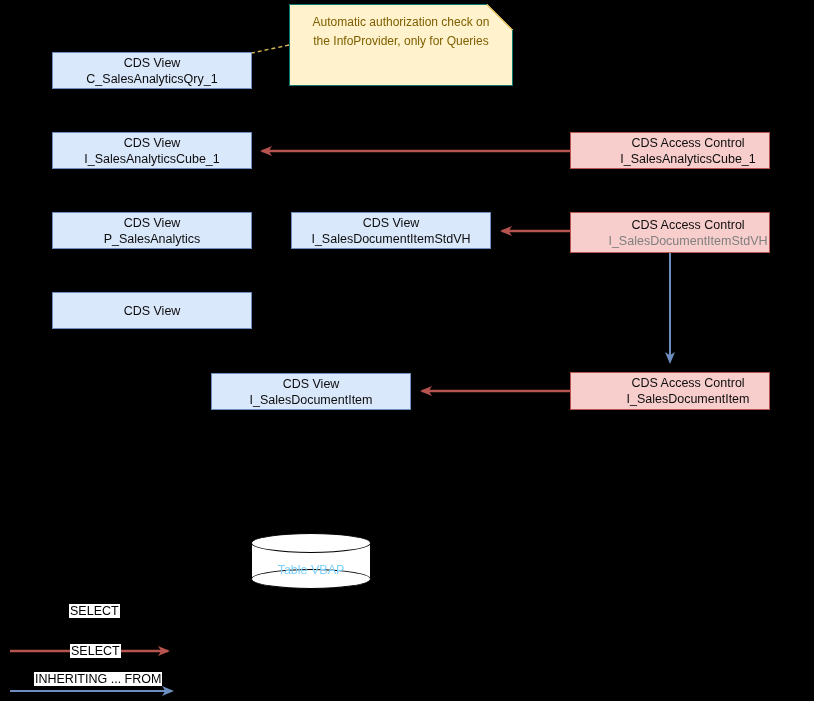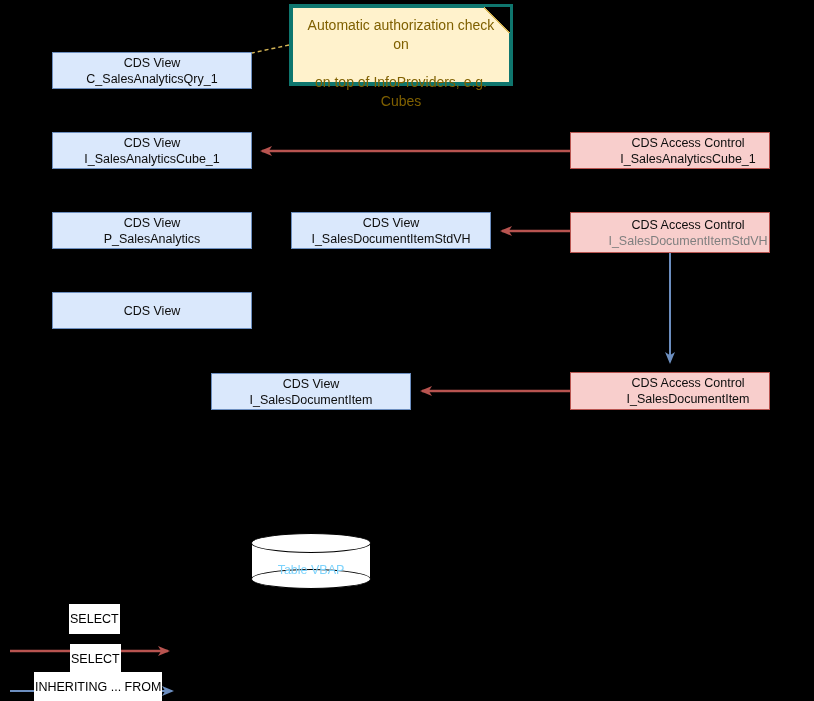--- a/index.html
+++ b/index.html
@@ -46,23 +46,23 @@
     padding-left: 36px;
   }
   .node.access .l2 { color: #7f7f7f; }
   .node.access.plain .l2 { color: #0d0d0d; }
 
   
   .note {
     position: absolute;
     box-sizing: border-box;
     background: #fff2cc;
-    border: 4px solid #0f766e;
+    border: 1px solid #0f766e;
     color: #7f6000;
-    font-size: 14px;
+    font-size: 12px;
     line-height: 19px;
     text-align: center;
     padding: 8px 6px 6px 6px;
     z-index: 3;
   }
   .note .fold {
     position: absolute;
     top: -1px;
     right: -1px;
     width: 26px;
@@ -108,21 +108,21 @@
     z-index: 5;
   }
 
   
   .legend-label {
     position: absolute;
     background: #ffffff;
     color: #000000;
     font-size: 12.5px;
     line-height: 14px;
-    padding: 8px 1px;
+    padding: 0 1px;
     white-space: nowrap;
     z-index: 6;
   }
 </style>
 </head>
 <body>
 
 <svg id="canvas" viewBox="0 0 814 701" xmlns="http://www.w3.org/2000/svg">
   <defs>
     <marker id="arrowRed" markerWidth="12" markerHeight="12" refX="10" refY="5" orient="auto" markerUnits="userSpaceOnUse">
@@ -148,22 +148,21 @@
 
   <line x1="18" y1="611" x2="168" y2="611" stroke="#000000" stroke-width="2.6" marker-end="url(#arrowBlack)"></line>
   <line x1="10" y1="651" x2="168" y2="651" stroke="#b85450" stroke-width="2.6" marker-end="url(#arrowRed)"></line>
   <line x1="10" y1="691" x2="172" y2="691" stroke="#6c8ebf" stroke-width="2" marker-end="url(#arrowBlue)"></line>
 </svg>
 
 <div class="note" style="left:289px; top:4px; width:224px; height:82px;">
   <div class="fold"></div>
   <div class="note-text">
     <span>Automatic authorization check on</span><br>
-    <br>
-    <span>on top of InfoProviders, e.g. Cubes</span>
+    <span>the InfoProvider, only for Queries</span><br>
   </div>
 </div>
 
 <div class="node cdsview" style="left:52px; top:52px; width:200px; height:37px;">
   <span class="l1">CDS View</span>
   <span class="l2">C_SalesAnalyticsQry_1</span>
 </div>
 
 <div class="node cdsview" style="left:52px; top:132px; width:200px; height:37px;">
   <span class="l1">CDS View</span>

